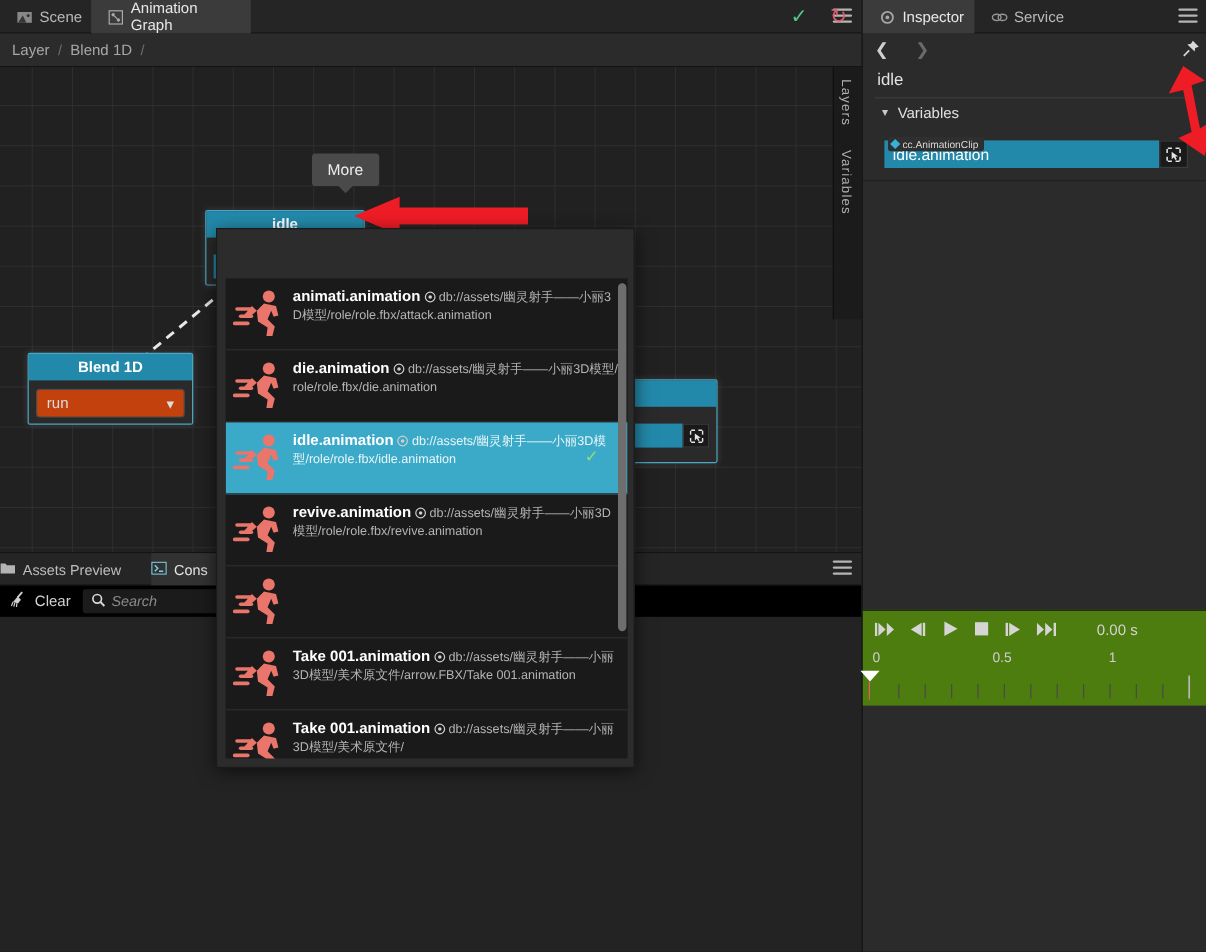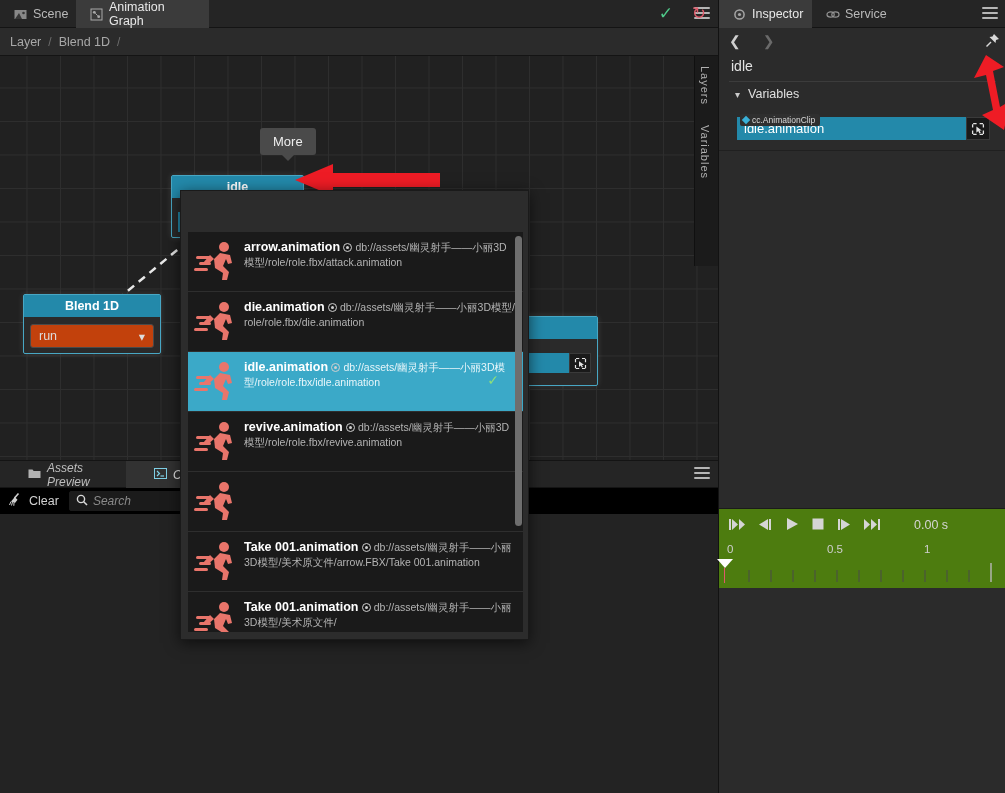--- a/index.html
+++ b/index.html
@@ -113,21 +113,21 @@
   .tick-ok { position:absolute; right:24px; top:20px; color:#8ee07a; font-size:14px; }
   #list-scrollbar { position:absolute; right:1px; top:4px; width:7px; height:290px;
                     background:#6e6e6e; border-radius:4px; cursor:pointer; }
 
   
   #bottom-panel { position:absolute; left:0; top:460px; width:718px; height:333px; background:#232323;
                   border-top:1px solid #141414; }
   #bottom-tabs { position:absolute; left:0; top:0; width:718px; height:27px; background:#252525;
                  border-bottom:1px solid #151515; }
   .btab { position:absolute; top:0; height:27px; display:flex; align-items:center; gap:6px;
-          padding:0 28px; font-size:12px; color:#bdbdbd; cursor:pointer;font-style:italic; }
+          padding:0 0; font-size:12px; color:#bdbdbd; cursor:pointer; }
   .btab.active { background:#323232; color:#e6e6e6; }
   #btab-assets { left:0; width:126px; }
   #btab-console { left:126px; width:70px; }
   #bottom-menu { position:absolute; right:8px; top:6px; width:16px; height:14px; cursor:pointer; }
   #bottom-menu span { display:block; height:2px; background:#b5b5b5; margin-bottom:3px; border-radius:1px; }
   #console-toolbar { position:absolute; left:0; top:27px; width:718px; height:26px;
                      background:#000000; display:flex; align-items:center; padding-left:8px; gap:10px; }
   #clear-button { display:flex; align-items:center; gap:6px; color:#d2d2d2; font-size:12.5px; cursor:pointer; }
   #console-search { width:120px; height:20px; background:#1b1b1b; border:1px solid #1b1b1b;
                     border-radius:2px; display:flex; align-items:center; gap:5px; padding:0 6px;
@@ -291,21 +291,21 @@
                   <circle cx="30" cy="8" r="5"></circle>
                   <path d="M26 14 L36 16 L38 24 L34 25 L32 20 L29 27 L35 33 L33 41 L28 41 L29 34 L21 29 L20 20 Z"></path>
                   <path d="M20 20 L13 26 L9 24 L16 16 Z"></path>
                   <rect x="2" y="17" width="15" height="3" rx="1.5"></rect>
                   <rect x="5" y="23" width="12" height="3" rx="1.5"></rect>
                   <rect x="0" y="29" width="14" height="3" rx="1.5"></rect>
                 </g>
               </svg>
           </span>
           <span class="asset-texts">
-            <span class="asset-name">arrow.animation</span>
+            <span class="asset-name">animati.animation</span>
             <span class="asset-path"><span class="path-dot"></span><span>db://assets/幽灵射手——小丽3D模型/role/role.fbx/attack.animation</span></span>
           </span>
         </div>
 
         <div class="asset-item">
           <span class="asset-icon">
             <svg width="46" height="44" viewBox="0 0 46 44">
                 <g fill="#e9756b">
                   <circle cx="30" cy="8" r="5"></circle>
                   <path d="M26 14 L36 16 L38 24 L34 25 L32 20 L29 27 L35 33 L33 41 L28 41 L29 34 L21 29 L20 20 Z"></path>

